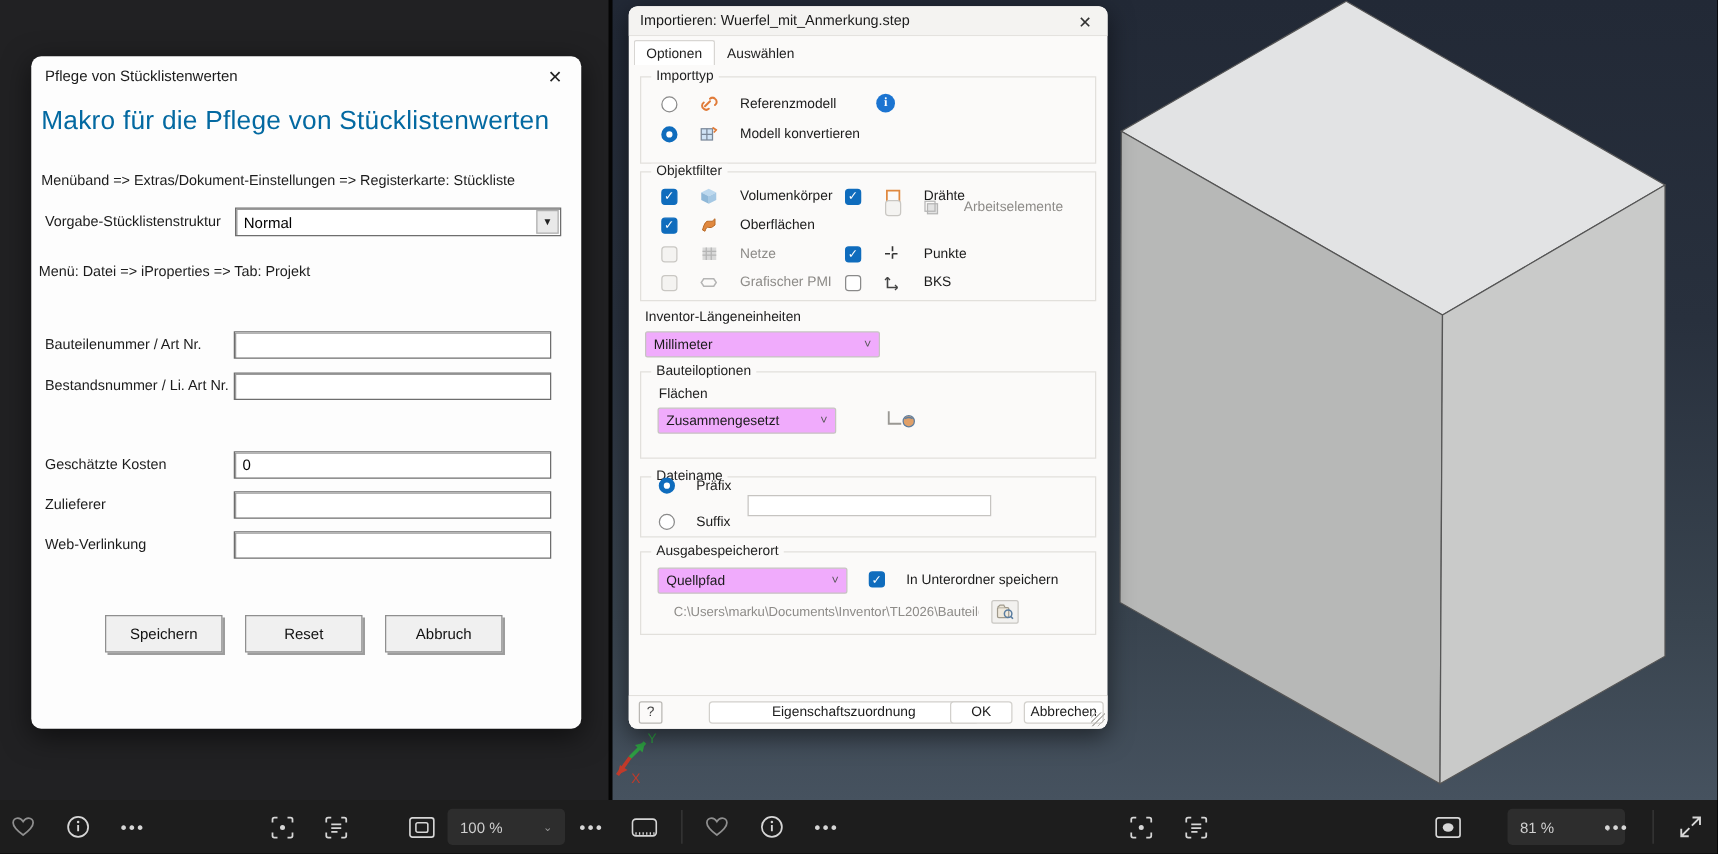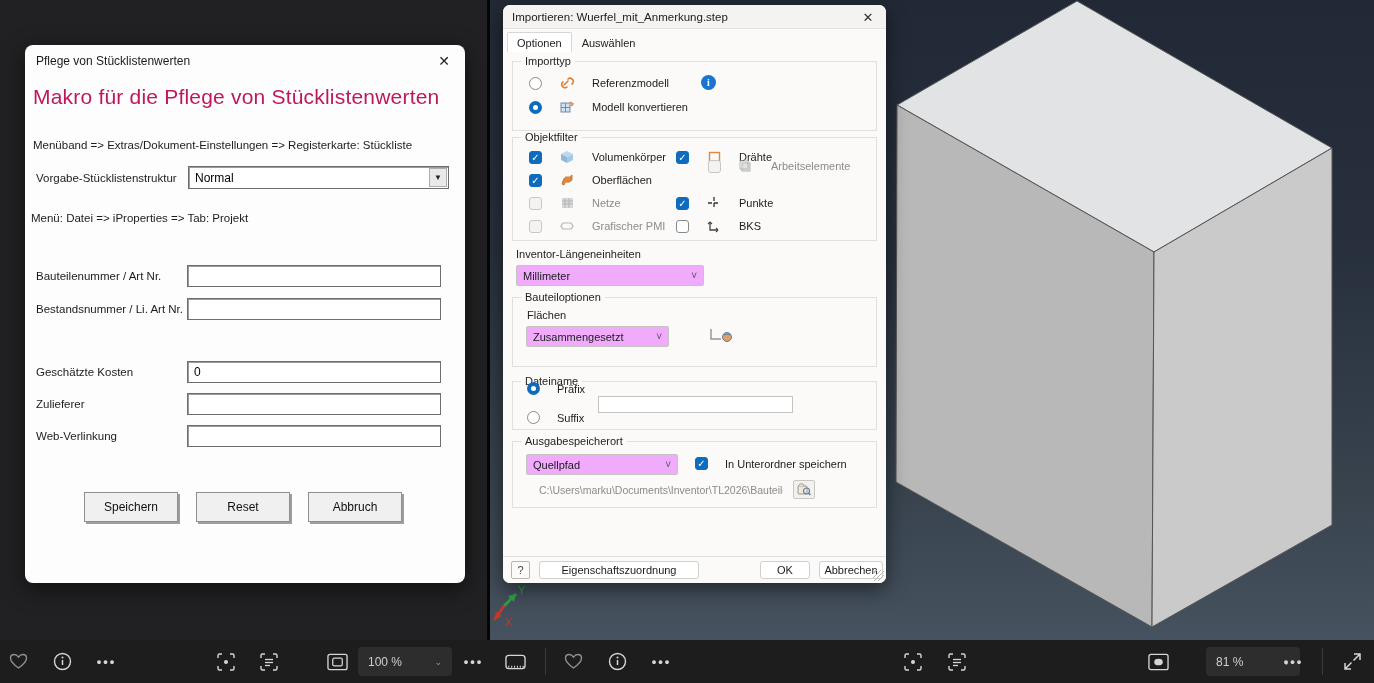--- a/index.html
+++ b/index.html
@@ -13,21 +13,21 @@
   .pane-right { position:absolute; left:490px; top:0; width:884px; height:640px;
     background:linear-gradient(180deg,#222936 0%,#28303d 40%,#39444f 78%,#46525f 100%); overflow:hidden; }
 
   
   .macro-dialog { position:absolute; left:25px; top:45px; width:440px; height:538px;
     background:#fdfdfd; border-radius:8px; box-shadow:0 6px 22px rgba(0,0,0,.55); color:#111; }
   .macro-title { position:absolute; left:0; top:0; right:0; height:32px; border-radius:8px 8px 0 0; }
   .macro-title-text { position:absolute; left:11px; top:9px; font-size:12px; color:#1b1b1b; }
   .macro-close { position:absolute; right:10px; top:6px; width:22px; height:20px; font-size:14px; color:#222;
     display:flex; align-items:center; justify-content:center; cursor:default; }
-  .macro-heading { position:absolute; left:8px; top:40px; font-size:21px; color:#be185d; letter-spacing:.2px; }
+  .macro-heading { position:absolute; left:8px; top:40px; font-size:21px; color:#0369a1; letter-spacing:.2px; }
   .macro-hint1 { position:absolute; left:8px; top:94px; font-size:11.5px; color:#1c1c1c; }
   .macro-hint2 { position:absolute; left:6px; top:167px; font-size:11.5px; color:#1c1c1c; }
   .macro-struct-label { position:absolute; left:11px; top:127px; font-size:11.5px; color:#1c1c1c; }
   .classic-combo { position:absolute; left:163px; top:121px; width:261px; height:23px; background:#fff;
     border:1px solid #6e6e6e; box-shadow:inset 1px 1px 0 #9b9b9b; display:flex; align-items:center; }
   .classic-combo-text { flex:1; font-size:12px; padding-left:6px; color:#000; }
   .classic-combo-btn { width:18px; height:19px; margin-right:1px; background:#e9e9e9; border:1px solid #aeaeae;
     display:flex; align-items:center; justify-content:center; font-size:8px; color:#222; }
   .field-row { position:absolute; left:0; width:100%; height:24px; }
   .field-label { position:absolute; left:11px; top:5px; font-size:11.5px; color:#1c1c1c; white-space:nowrap; }
@@ -333,21 +333,21 @@
                 <rect x="1" y="3" width="9" height="8" rx="1" fill="#efe9dc" stroke="#a09a8c"></rect>
                 <path d="M1 3 l2 -2 h3 l1 2" fill="#efe9dc" stroke="#a09a8c"></path>
                 <circle cx="9.5" cy="8" r="3" fill="none" stroke="#5a7da0" stroke-width="1.2"></circle>
                 <line x1="11.6" y1="10.2" x2="13.4" y2="12" stroke="#5a7da0" stroke-width="1.4"></line>
               </svg>
           </div>
         </div>
 
         <div class="import-footer">
           <div class="help-btn">?</div>
-          <button class="foot-btn" style="left:36px; width:160px;">Eigenschaftszuordnung</button>
+          <button class="foot-btn" style="left:64px; width:216px;">Eigenschaftszuordnung</button>
           <button class="foot-btn" style="left:257px; width:50px;">OK</button>
           <button class="foot-btn" style="left:316px; width:64px;">Abbrechen</button>
           <div class="grip"></div>
         </div>
       </div>
     </div>
   </div>
 
   <div class="toolbar">
 

